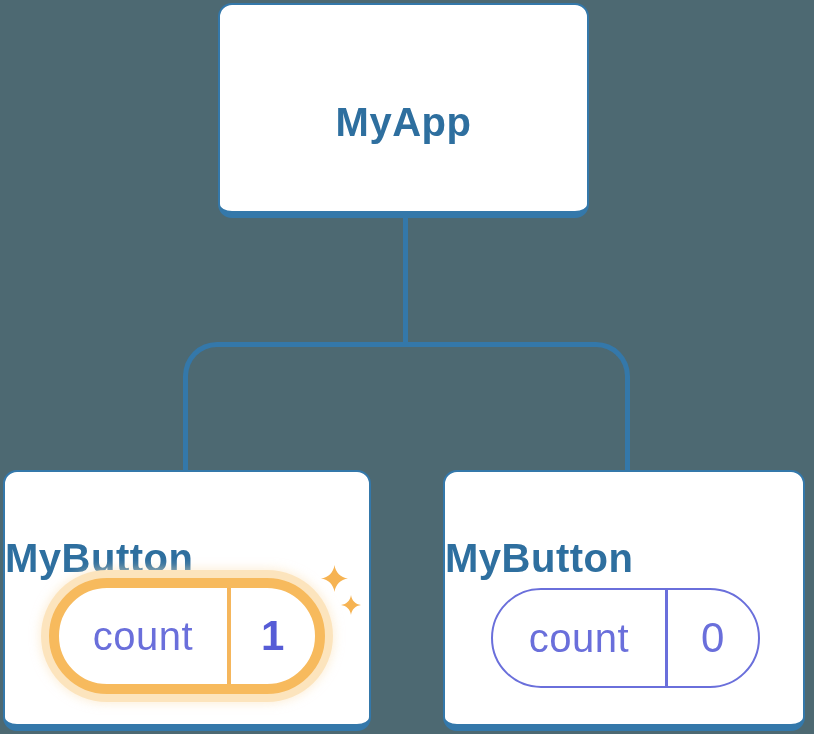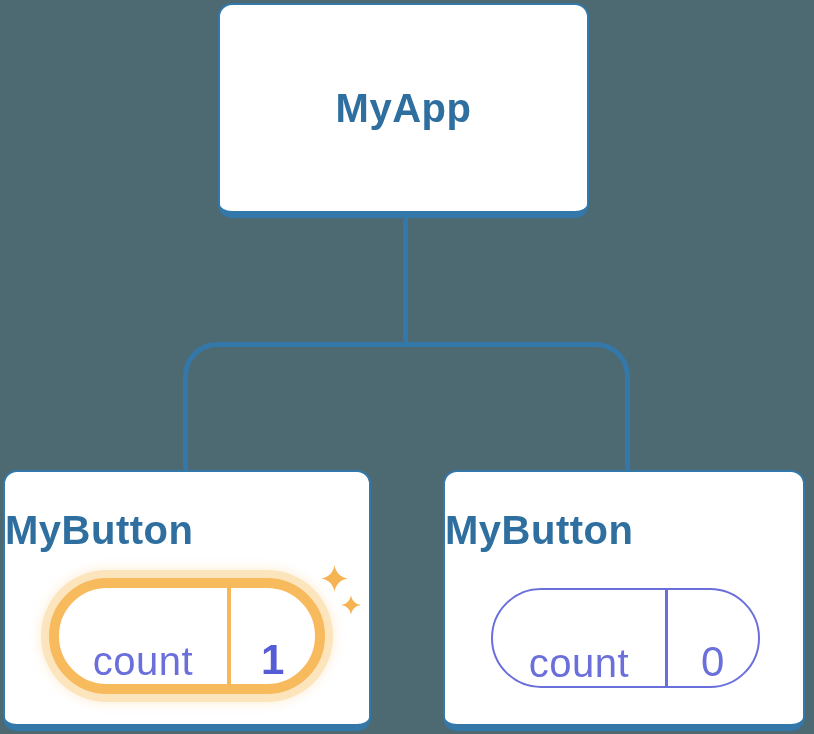--- a/index.html
+++ b/index.html
@@ -31,20 +31,21 @@
   }
   .node-child-left  { left: 3px;   top: 470px; width: 368px; height: 261px; }
   .node-child-right { left: 443px; top: 470px; width: 362px; height: 261px; }
 
   .node-title {
     color: #2e6f9f;
     font-size: 40px;
     font-weight: 600;
     letter-spacing: 0.5px;
     white-space: nowrap;
+    margin-top: 28px;
   }
   .child-title {
     position: absolute;
     left: 0; right: 0; top: 36px;
     text-align: left;
   }
 
   
   .stem {
     position: absolute;
@@ -82,21 +83,21 @@
     box-shadow: 0 0 0 8px #fce4bd, 0 0 10px 10px rgba(252,228,189,0.55);
   }
   .pill-normal {
     left: 46px; top: 116px;
     width: 269px; height: 100px;
     border: 2.5px solid #6a6fdb;
     border-radius: 52px;
   }
   .pill-cell {
     display: flex;
-    align-items: flex-end;
+    align-items: center;
     justify-content: center;
   }
   .pill-highlight .cell-label { width: 168px; }
   .pill-highlight .cell-value { flex: 1; }
   .pill-normal   .cell-label { width: 172px; }
   .pill-normal   .cell-value { flex: 1; }
 
   .pill-divider { width: 3.5px; background: #f5b65c; }
   .pill-normal .pill-divider { width: 2.5px; background: #6a6fdb; }
 

